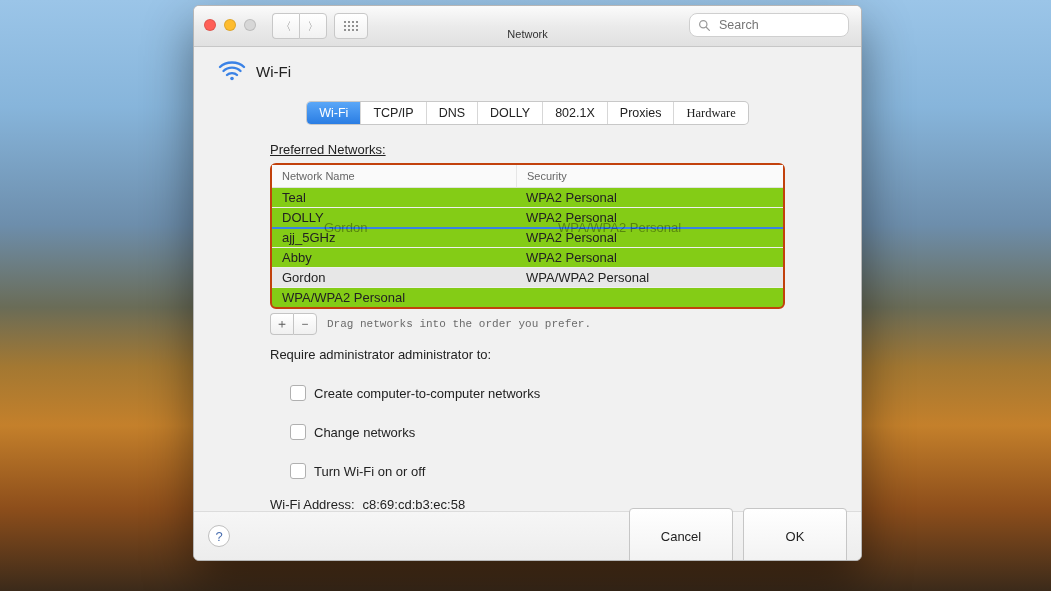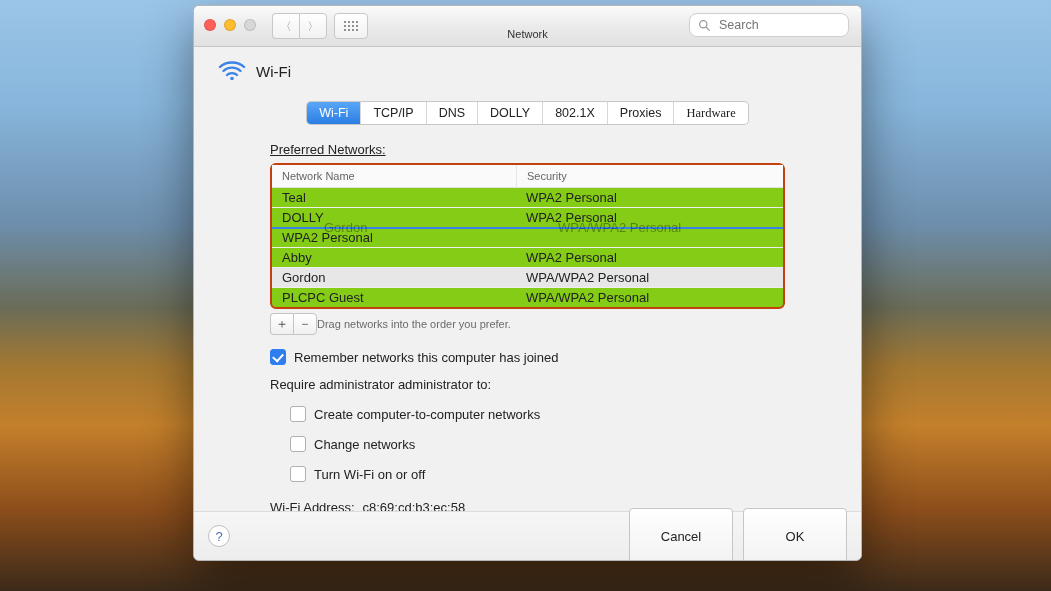--- a/index.html
+++ b/index.html
@@ -51,28 +51,28 @@
   .row.sel{ background:#e7e7e7;}
   
   .ghost{ position:absolute; left:2px; right:2px; height:20px; display:flex; align-items:center; pointer-events:none; }
   .ghost .g1{ flex:0 0 224px; padding-left:50px; font-size:13px; color:rgba(0,0,0,0.35);}
   .ghost .g2{ flex:1; padding-left:10px; font-size:13px; color:rgba(0,0,0,0.35);}
   .insert-line{ position:absolute; left:0; right:0; height:0; border-top:2px solid #3a82e6; pointer-events:none;}
   .addremove{ display:flex; align-items:center; gap:0; margin-top:4px; }
   .sq{ width:22px; height:20px; border:1px solid #c4c4c4; background:linear-gradient(#ffffff,#f0f0f0); display:flex; align-items:center; justify-content:center; font-size:13px; color:#555;}
   .sq.l{border-radius:4px 0 0 4px; border-right:none;}
   .sq.r{border-radius:0 4px 4px 0;}
-  .hint{ font-size:11px; color:#6b6b6b; margin-left:0;}
+  .hint{ font-size:11px; color:#6b6b6b; margin-left:10px;font-family:Liberation Mono, monospace;}
   .chk-row{ display:flex; align-items:center; gap:8px; margin-top:14px; font-size:13px;}
   .chkbox{ width:14px; height:14px; border-radius:3px; border:1px solid #b0b0b0; background:#fff; display:inline-flex; align-items:center; justify-content:center;}
   .chkbox.checked{ background:#2f7ef0; border-color:#2f7ef0;}
   .chkbox.checked::after{ content:""; width:8px; height:5px; border:2px solid #fff; border-top:none; border-right:none; transform:rotate(-48deg); margin-top:-2px;}
   .sub{ margin-top:12px; font-size:13px;}
   .sublist{ margin-top:6px; display:flex; flex-direction:column; gap:6px; padding-left:20px;}
-  .sublist .chk-row{ margin-top:8px;}
+  .sublist .chk-row{ margin-top:17px;}
   .addr{ margin-top:18px; font-size:13px; display:flex; gap:8px;text-align:center;}
   
   .footer{ position:absolute; left:0; right:0; bottom:0; height:48px; border-top:1px solid #dcdcdc; background:linear-gradient(#f6f6f6,#ededed); display:flex; align-items:center; padding:0 14px; gap:10px;}
   .help{ width:20px; height:20px; border-radius:50%; border:1px solid #bfbfbf; background:#fff; color:#4a6fb0; font-size:13px; display:flex; align-items:center; justify-content:center;}
   .spacer{flex:1;}
   .btn{ min-width:74px; height:22px; border-radius:4px; border:1px solid #c6c6c6; background:linear-gradient(#ffffff,#f2f2f2); font-size:13px; display:flex; align-items:center; justify-content:center; padding:16px 14px; box-shadow:0 1px 0 rgba(0,0,0,0.03);}
   .chev{ font-size:11px; }
 </style>
 </head>
 <body>
@@ -152,51 +152,47 @@
           <div class="tbody">
             <div class="row">
                 <div class="cell name">Teal</div>
                 <div class="cell sec">WPA2 Personal</div>
               </div>
             <div class="row">
                 <div class="cell name">DOLLY</div>
                 <div class="cell sec">WPA2 Personal</div>
               </div>
             <div class="row">
+                <div class="cell name">ajj_5GHz</div>
                 <div class="cell sec">WPA2 Personal</div>
               </div>
             <div class="row">
                 <div class="cell name">Abby</div>
                 <div class="cell sec">WPA2 Personal</div>
               </div>
             <div class="row sel">
                 <div class="cell name">Gordon</div>
                 <div class="cell sec">WPA/WPA2 Personal</div>
               </div>
             <div class="row">
-                <div class="cell name">PLCPC Guest</div>
                 <div class="cell sec">WPA/WPA2 Personal</div>
               </div>
           </div>
           <div class="insert-line" style="top:62px;"></div>
           <div class="ghost" style="top:52px;">
             <div class="g1">Gordon</div>
             <div class="g2">WPA/WPA2 Personal</div>
           </div>
         </div>
         <div class="addremove">
           <div class="sq l">＋</div>
           <div class="sq r">－</div>
           <span class="hint">Drag networks into the order you prefer.</span>
         </div>
 
-        <div class="chk-row">
-          <span class="chkbox checked"></span>
-          <span>Remember networks this computer has joined</span>
-        </div>
 
         <div class="sub">Require administrator administrator to:</div>
         <div class="sublist">
           <div class="chk-row">
               <span class="chkbox"></span>
               <span>Create computer-to-computer networks</span>
             </div>
           <div class="chk-row">
               <span class="chkbox"></span>
               <span>Change networks</span>

